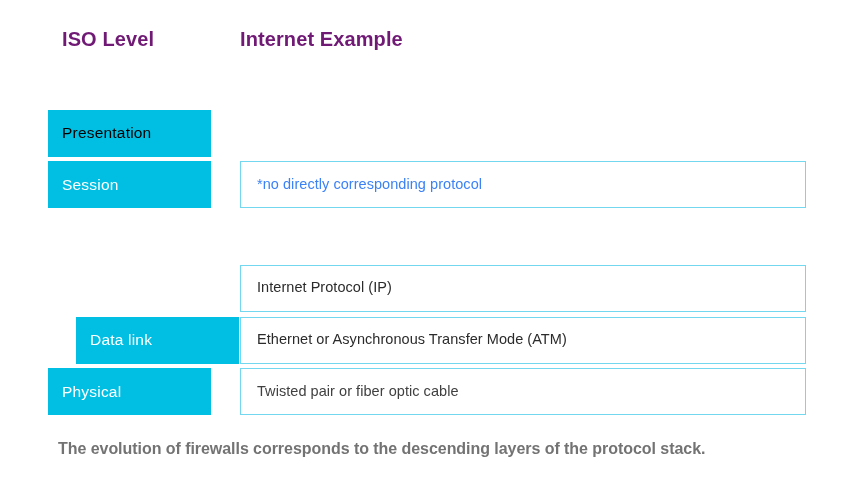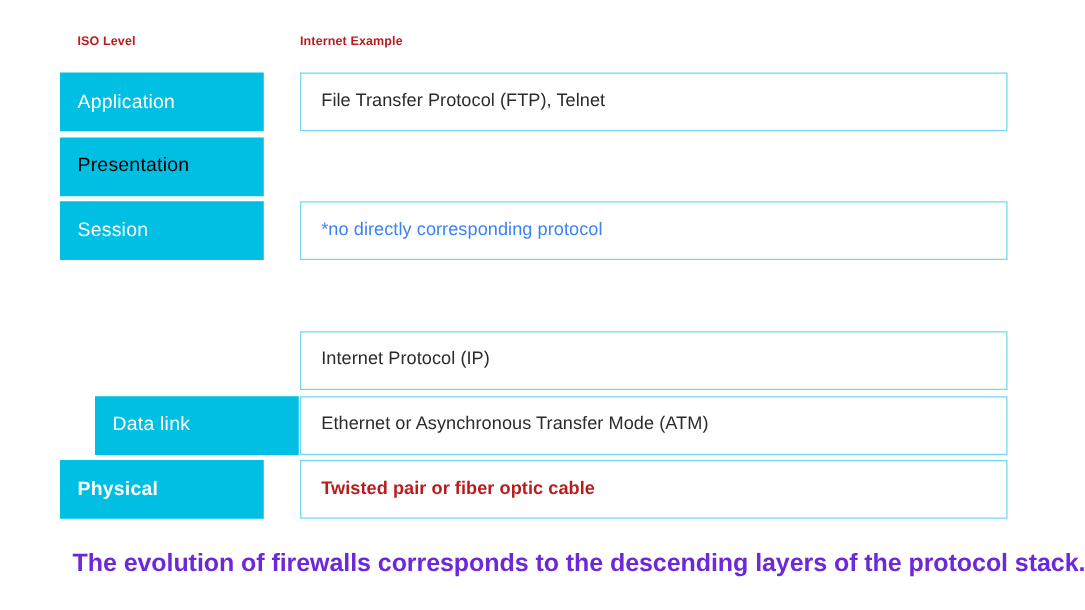--- a/index.html
+++ b/index.html
@@ -26,24 +26,24 @@
   .header-row {
     position: absolute;
     left: 48px;
     top: 28px;
     width: 772px;
     height: 24px;
   }
   .col-head {
     position: absolute;
     top: 0;
-    font-size: 10px;
+    font-size: 20px;
     font-weight: bold;
     letter-spacing: 0.1px;
-    color: #b91c1c;
+    color: #701a75;
     white-space: nowrap;
   }
   .col-head.left  { left: 14px; }
   .col-head.right { left: 192px; }
 
   
   .rows {
     position: absolute;
     left: 48px;
     top: 58px;
@@ -97,46 +97,38 @@
     line-height: 1.1;
     white-space: nowrap;
   }
 
   
   .caption {
     position: absolute;
     left: 58px;
     top: 440px;
     width: 760px;
-    font-size: 20px;
+    font-size: 16px;
     font-weight: bold;
-    color: #6d28d9;
+    color: #737373;
     letter-spacing: -0.05px;
     white-space: nowrap;
   }
 </style>
 </head>
 <body>
 
 <div class="diagram" style="background: rgb(255, 255, 255);">
 
   <div class="header-row">
     <div class="col-head left">ISO Level</div>
     <div class="col-head right">Internet Example</div>
   </div>
 
   <div class="rows" id="rows-container">
-      <div class="row" style="top: 0px;">
-        <div class="level-cell" style="background: rgb(0, 191, 227);">
-          <span class="level-label" style="color: rgb(255, 255, 255);">Application</span>
-        </div>
-        <div class="example-cell" style="border-color: rgb(116, 215, 240);">
-          <span class="example-label" style="color: rgb(43, 43, 43);">File Transfer Protocol (FTP), Telnet</span>
-        </div>
-      </div>
       <div class="row" style="top: 51.7px;">
         <div class="level-cell" style="background: rgb(0, 191, 227);">
           <span class="level-label" style="color: #000000;">Presentation</span>
         </div>
       </div>
       <div class="row" style="top: 103.4px;">
         <div class="level-cell" style="background: rgb(0, 191, 227);">
           <span class="level-label" style="color: rgb(255, 255, 255);">Session</span>
         </div>
         <div class="example-cell" style="border-color: rgb(116, 215, 240);">
@@ -149,25 +141,25 @@
         </div>
       </div>
       <div class="row" style="top: 258.5px;">
         <div class="level-cell" style="background: rgb(0, 191, 227); margin-left: 28px;">
           <span class="level-label" style="color: rgb(255, 255, 255);">Data link</span>
         </div>
         <div class="example-cell" style="border-color: rgb(116, 215, 240);">
           <span class="example-label" style="color: rgb(43, 43, 43);">Ethernet or Asynchronous Transfer Mode (ATM)</span>
         </div>
       </div>
-      <div class="row" style="top: 310.2px; font-weight: bold;">
+      <div class="row" style="top: 310.2px;">
         <div class="level-cell" style="background: rgb(0, 191, 227);">
           <span class="level-label" style="color: rgb(255, 255, 255);">Physical</span>
         </div>
         <div class="example-cell" style="border-color: rgb(116, 215, 240);">
-          <span class="example-label" style="color: #b91c1c;">Twisted pair or fiber optic cable</span>
+          <span class="example-label" style="color: #404040;">Twisted pair or fiber optic cable</span>
         </div>
       </div>
     </div>
 
   <div class="caption">The evolution of firewalls corresponds to the descending layers of the protocol stack.</div>
 
 </div>
 
 </body></html>

